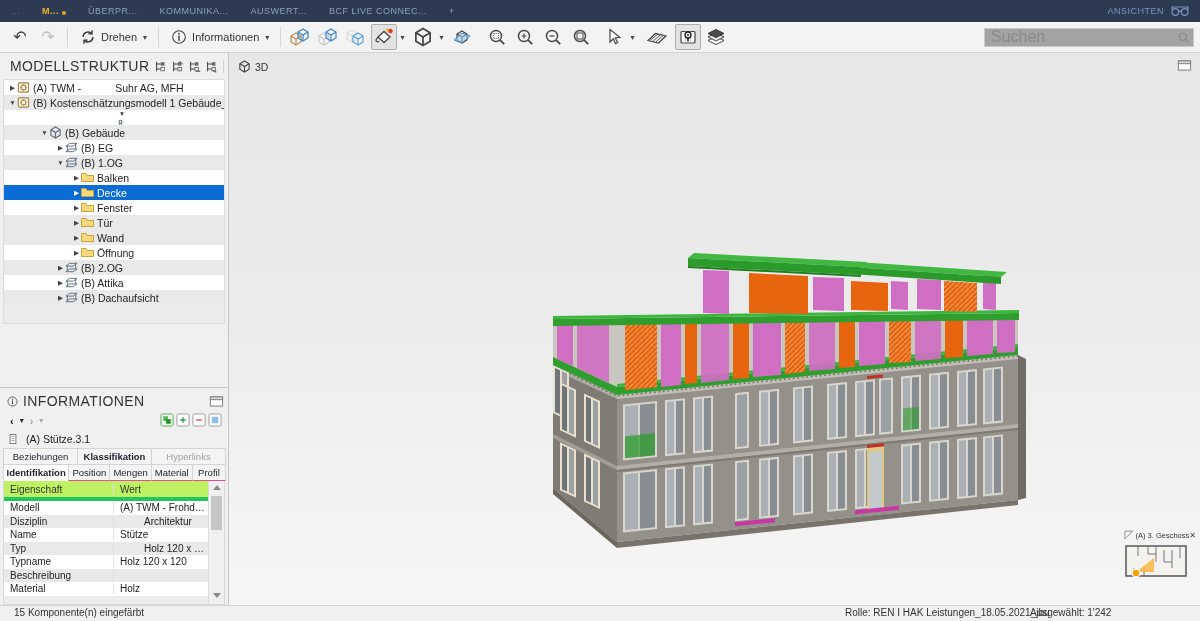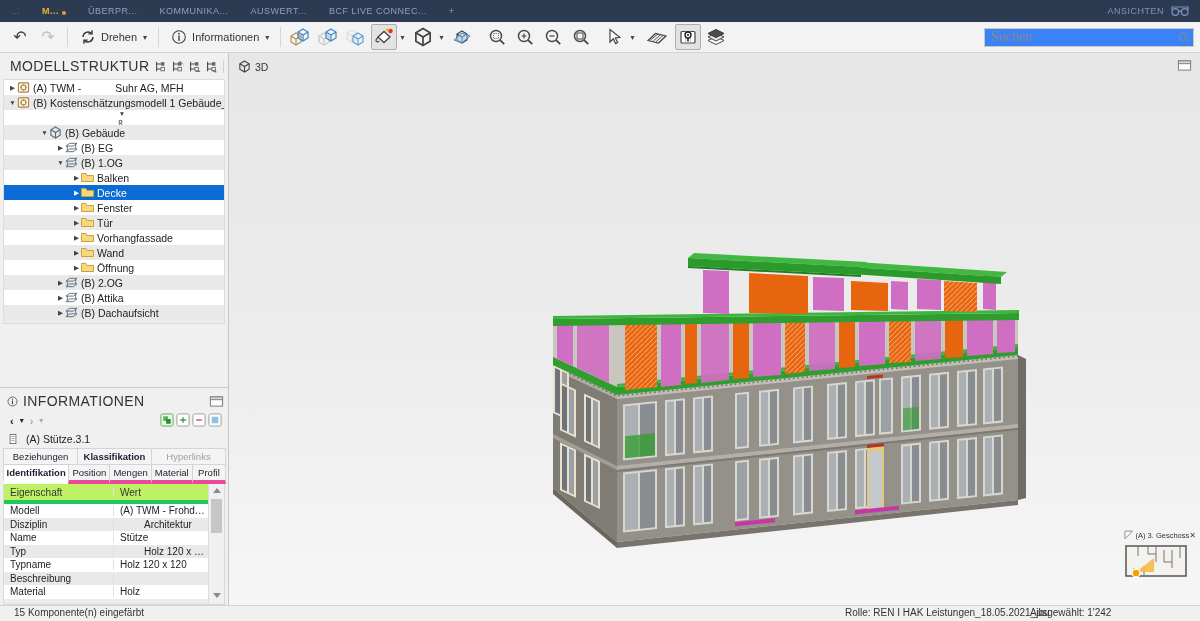--- a/index.html
+++ b/index.html
@@ -17,21 +17,21 @@
   
   .toolbar{height:30px;background:#f3f3f3;border-bottom:1px solid #d2d2d2;display:flex;align-items:center;font-size:11px;color:#333;flex:0 0 auto;padding:0 6px;}
   .tbtn{height:24px;min-width:24px;display:flex;align-items:center;justify-content:center;border:1px solid transparent;border-radius:2px;margin:0 1px;}
   .tbtn.pressed{background:#e3e3e3;border-color:#adadad;}
   .tbtn.labelled{padding:0 4px;gap:4px;}
   .tsep{width:1px;height:20px;background:#d6d6d6;margin:0 5px;}
   .caret{font-size:8px;color:#444;margin-left:2px;}
   .undo-glyph{font-size:16px;color:#444;line-height:1;}
   .redo-glyph{font-size:16px;color:#bfbfbf;line-height:1;}
   .searchbox{margin-left:auto;position:relative;}
-  .searchbox input{width:182px;height:17px;border:1px solid #c8c8c8;background:#3b82f6;font-family:Liberation Serif, serif;font-size:14px;padding:0 20px 0 6px;color:#333;outline:none;}
+  .searchbox input{width:182px;height:17px;border:1px solid #c8c8c8;background:#a3a3a3;font-family:Liberation Sans, sans-serif;font-size:16px;padding:0 20px 0 6px;color:#333;outline:none;}
   .searchbox input::placeholder{color:#8a8a8a;}
   .searchbox svg{position:absolute;right:4px;top:3px;}
   
   .workspace{flex:1;display:flex;min-height:0;}
   .leftcol{width:228px;flex:0 0 228px;background:#f0f0f0;border-right:1px solid #c6c6c6;display:flex;flex-direction:column;}
   .panel-header{display:flex;align-items:center;gap:4px;padding:5px 4px 3px 6px;font-size:14px;color:#333;letter-spacing:.4px;}
   .panel-header .ph-title{font-weight:normal;}
   .ph-icons{margin-left:auto;display:flex;align-items:center;gap:2px;}
   .ph-icons .ib{width:15px;height:15px;display:flex;align-items:center;justify-content:center;}
   .ph-sep{width:1px;height:13px;background:#d0d0d0;margin:0 2px;}
@@ -53,21 +53,21 @@
   .navrow .dis{color:#aaa;}
   .navrow .right{margin-left:auto;display:flex;gap:2px;align-items:center;}
   .itemrow{display:flex;align-items:center;gap:8px;padding:2px 6px 3px 8px;font-size:10.5px;color:#222;}
   .tabs{margin:0 3px;display:flex;flex-direction:column;font-size:9.5px;color:#223;}
   .tabrow{display:flex;}
   .tb{flex:1;text-align:center;padding:2px 0 2px 0;background:#f4f4f4;border:1px solid #d4d4d4;border-bottom:none;margin-right:-1px;white-space:nowrap;overflow:hidden;}
   .tb.link{color:#5b79a6;}
   .tb.gray{color:#a0a0a0;}
   .tb.bold{font-weight:bold;}
   .tb.active{background:#fff;font-weight:bold;border-bottom:1px solid #fff;}
-  .tabrow.r3 .tb{border-bottom:4px solid #ec4899;}
+  .tabrow.r3 .tb{border-bottom:1px solid #ec4899;}
   .tabrow.r3 .tb.active{border-bottom-color:#fff;}
   
   .proptable{margin:0 3px;background:#ececec;flex:1;display:flex;min-height:0;border:1px solid #d8d8d8;border-top:none;}
   .ptcols{flex:1;display:flex;flex-direction:column;min-width:0;}
   .ptrow{display:flex;height:13.5px;flex:0 0 13.5px;font-size:10px;color:#222;background:#fff;align-items:center;}
   .ptrow.alt{background:#e9e9e9;gap:24px;}
   .ptrow.hdr{background:#bef264;border-bottom:4px solid #22c55e;height:16px;flex:0 0 16px;color:#333;}
   .ptc1{width:103px;flex:0 0 103px;padding-left:6px;border-right:1px solid #e0e0e0;white-space:nowrap;overflow:hidden;}
   .ptc2{flex:1;padding-left:6px;white-space:nowrap;overflow:hidden;text-overflow:ellipsis;min-width:0;}
   .vscroll{width:15px;flex:0 0 15px;background:#f0f0f0;border-left:1px solid #dcdcdc;display:flex;flex-direction:column;align-items:center;}
@@ -480,27 +480,20 @@
               </svg>
             <span>Fenster</span>
           </div>
           <div class="trow lvl4 alt">
             <span class="arr">▶</span>
             <svg width="13" height="11" viewBox="0 0 13 11">
                 <use href="#i-folder"></use>
               </svg>
             <span>Tür</span>
           </div>
-          <div class="trow lvl4">
-            <span class="arr">▶</span>
-            <svg width="13" height="11" viewBox="0 0 13 11">
-                <use href="#i-folder"></use>
-              </svg>
-            <span>Vorhangfassade</span>
-          </div>
           <div class="trow lvl4 alt">
             <span class="arr">▶</span>
             <svg width="13" height="11" viewBox="0 0 13 11">
                 <use href="#i-folder"></use>
               </svg>
             <span>Wand</span>
           </div>
           <div class="trow lvl4">
             <span class="arr">▶</span>
             <svg width="13" height="11" viewBox="0 0 13 11">

